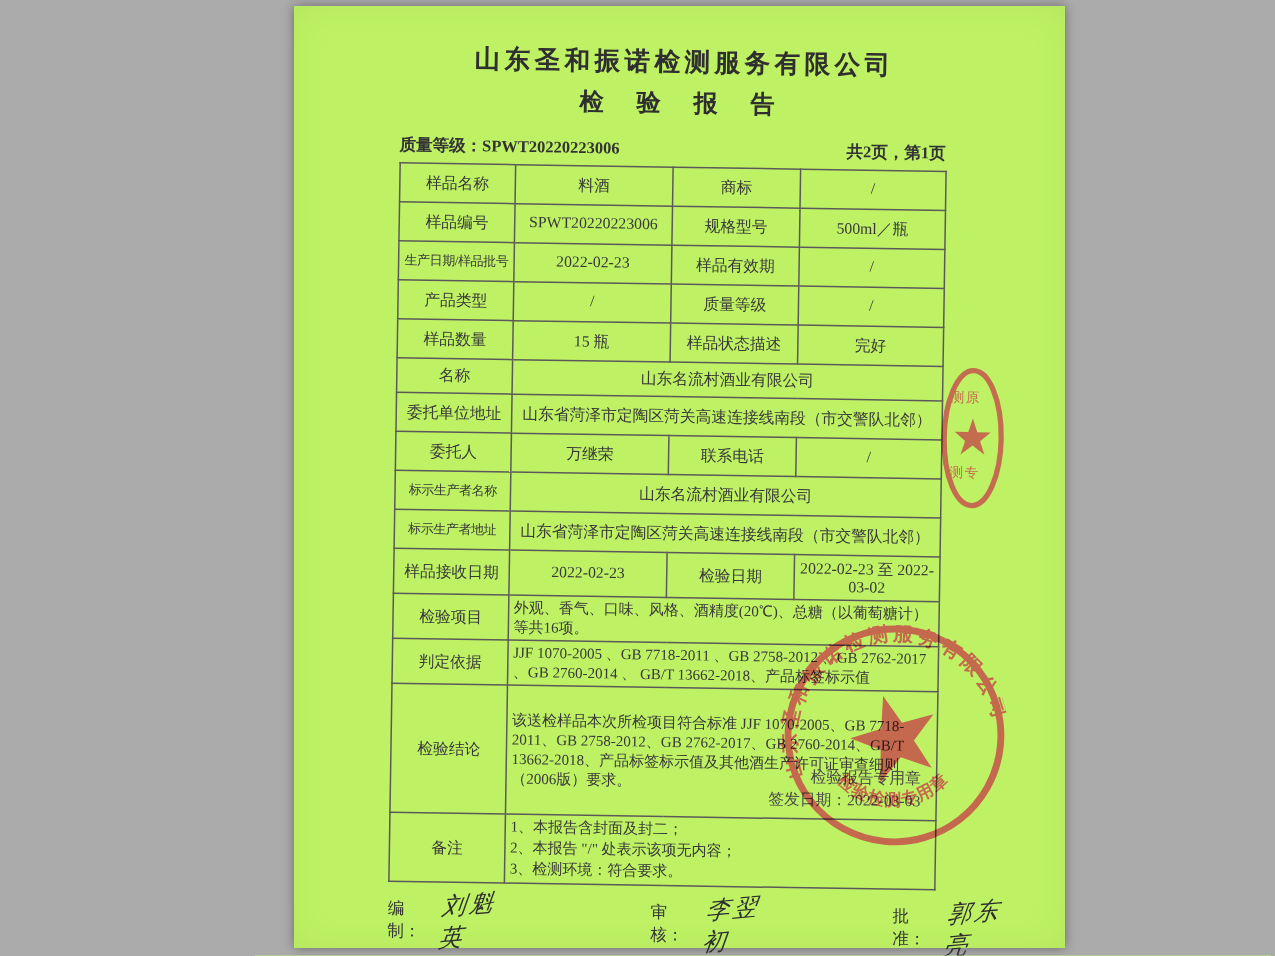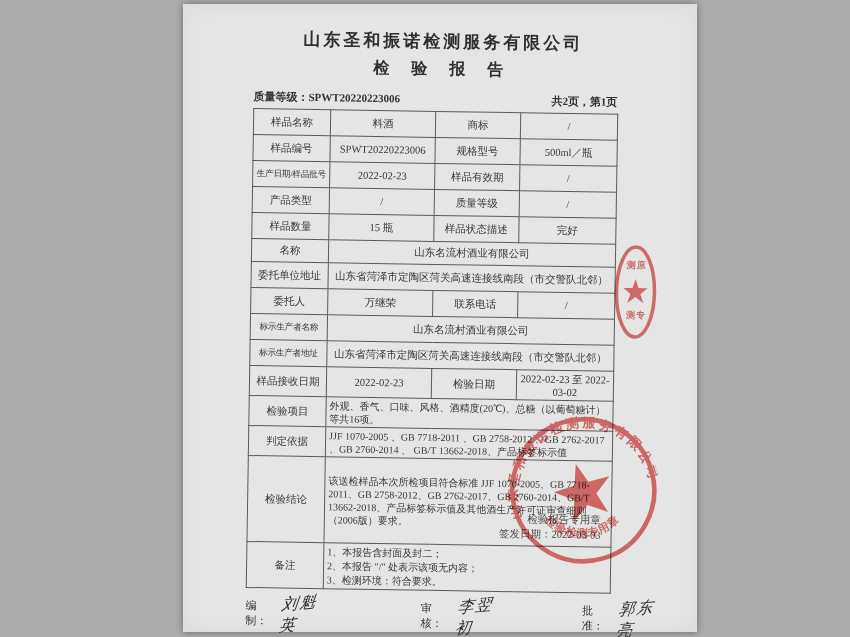--- a/index.html
+++ b/index.html
@@ -4,22 +4,22 @@
 <style>
   html,body{margin:0;padding:0;}
   body{
     width:850px;height:637px;
     background:#ababab;
     font-family:"Liberation Serif", serif;
     position:relative;overflow:hidden;
     color:#3a3a3a;
   }
   .paper{
-    position:absolute;left:183px;top:4px;width:514px;height:628px;
-    background:#e5e5e5;
+    position:absolute;left:196px;top:4px;width:514px;height:628px;
+    background:#bef264;
     box-shadow:0 0 7px rgba(0,0,0,.38), inset 0 0 25px rgba(0,0,0,.05);
   }
   .content{
     position:absolute;inset:0;
     transform:rotate(0.9deg);
     transform-origin:50% 40%;
   }
   .doc-company{
     text-align:center;margin-top:26px;
     font-size:17px;font-weight:bold;letter-spacing:3px;color:#2f2f2f;
@@ -80,22 +80,22 @@
     opacity:.82;mix-blend-mode:multiply;
     transform:rotate(-17deg);
     pointer-events:none;
   }
   .stamp-edge{
     position:absolute;left:430px;top:236px;width:46px;height:98px;
     opacity:.8;mix-blend-mode:multiply;
     pointer-events:none;
   }
   .stamp-edge .frag{
-    position:absolute;left:8px;width:32px;text-align:center;
-    font-size:9px;color:#c64a49;font-weight:bold;letter-spacing:1px;
+    position:absolute;left:8px;width:32px;text-align:left;
+    font-size:9px;color:#c64a49;font-weight:normal;letter-spacing:1px;
   }
 </style>
 </head>
 <body>
 
 <div class="paper">
   <div class="content">
 
     <div class="doc-company">山东圣和振诺检测服务有限公司</div>
     <div class="doc-title">检 验 报 告</div>

